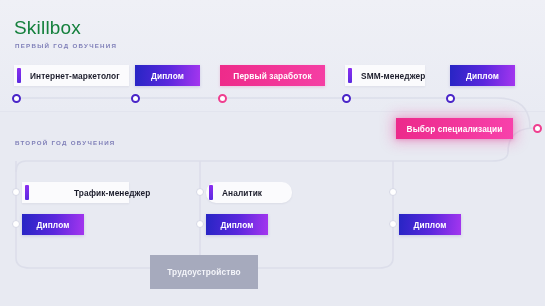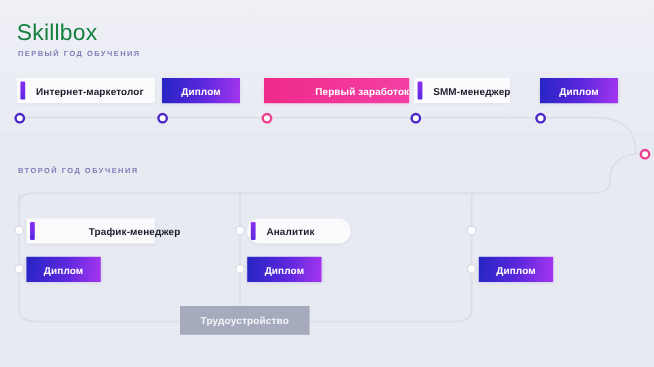--- a/index.html
+++ b/index.html
@@ -137,21 +137,21 @@
   }
   .chip-spec .txt {
     font-size: 8.3px;
     font-weight: 700;
     color: #ffffff;
     letter-spacing: 0.1px;
   }
   .chip-gray {
     background: #a6aabd;
     justify-content: center;
-    height: 24px;
+    height: 34px;
   }
   .chip-gray .txt {
     font-size: 8.3px;
     font-weight: 700;
     color: #f4f5fa;
     letter-spacing: 0.15px;
   }
 </style>
 </head>
 <body>
@@ -183,39 +183,42 @@
 
   <div class="chip chip-white" style="left:14px; top:65px; width:115px;">
     <span class="bar"></span>
     <span class="txt">Интернет-маркетолог</span>
   </div>
 
   <div class="chip chip-diploma" style="left:135px; top:65px; width:65px;">
     <span class="txt">Диплом</span>
   </div>
 
-  <div class="chip chip-pink" style="left:220px; top:65px; width:121px;justify-content:flex-end;">
+  <div class="chip chip-pink" style="left:220px; top:65px; width:105px;">
     <span class="txt">Первый заработок</span>
   </div>
 
   <div class="chip chip-white" style="left:345px; top:65px; width:80px;">
     <span class="bar"></span>
     <span class="txt">SMM-менеджер</span>
   </div>
 
   <div class="chip chip-diploma" style="left:450px; top:65px; width:65px;">
     <span class="txt">Диплом</span>
   </div>
 
   <div class="node purple" style="left:12px; top:94px;"></div>
   <div class="node purple" style="left:131px; top:94px;"></div>
   <div class="node pink" style="left:218px; top:94px;"></div>
   <div class="node purple" style="left:342px; top:94px;"></div>
   <div class="node purple" style="left:446px; top:94px;"></div>
 
+  <div class="chip chip-spec" style="left:396px; top:118px; width:117px;">
+    <span class="txt">Выбор специализации</span>
+  </div>
   <div class="node pink" style="left:533px; top:124px;"></div>
 
   <div class="chip chip-white" style="left:22px; top:182px; width:107px;gap:36px;">
     <span class="bar"></span>
     <span class="txt">Трафик-менеджер</span>
   </div>
   <div class="chip chip-diploma" style="left:22px; top:214px; width:62px;">
     <span class="txt">Диплом</span>
   </div>
   <div class="node soft" style="left:12px; top:188px;"></div>

